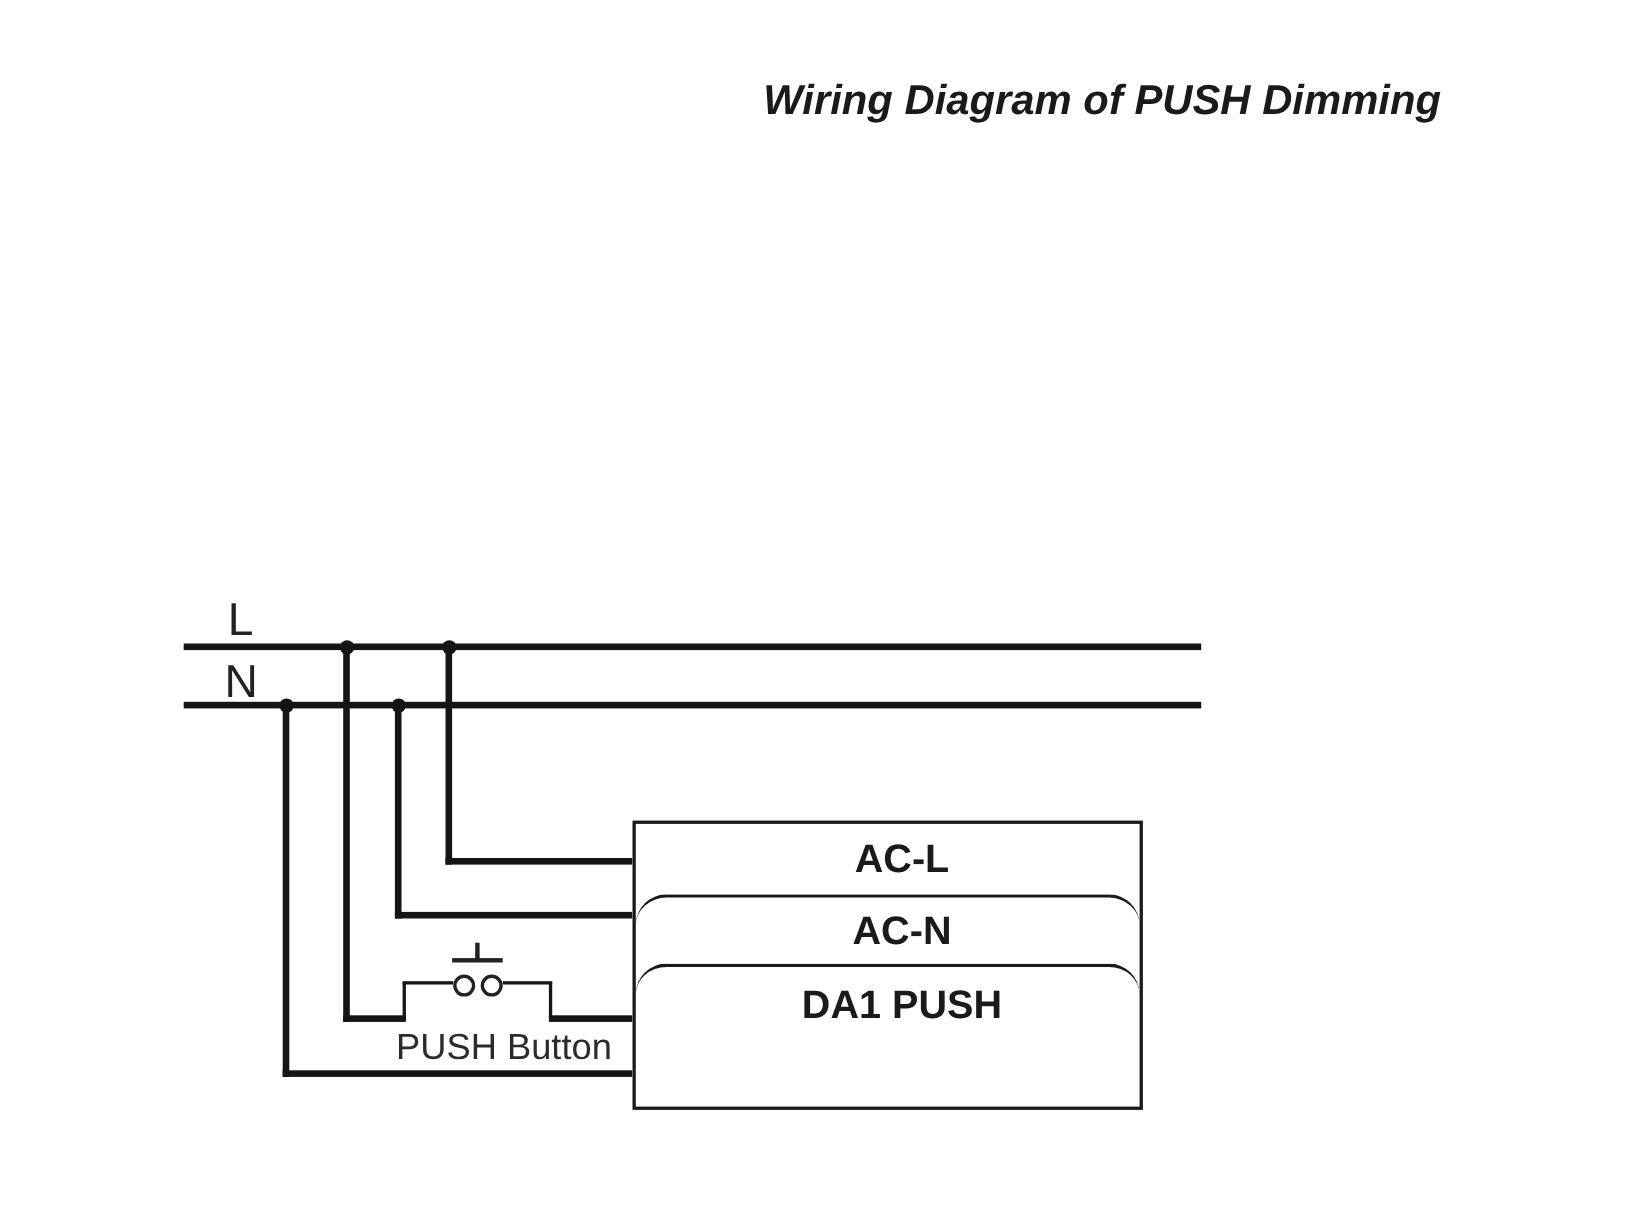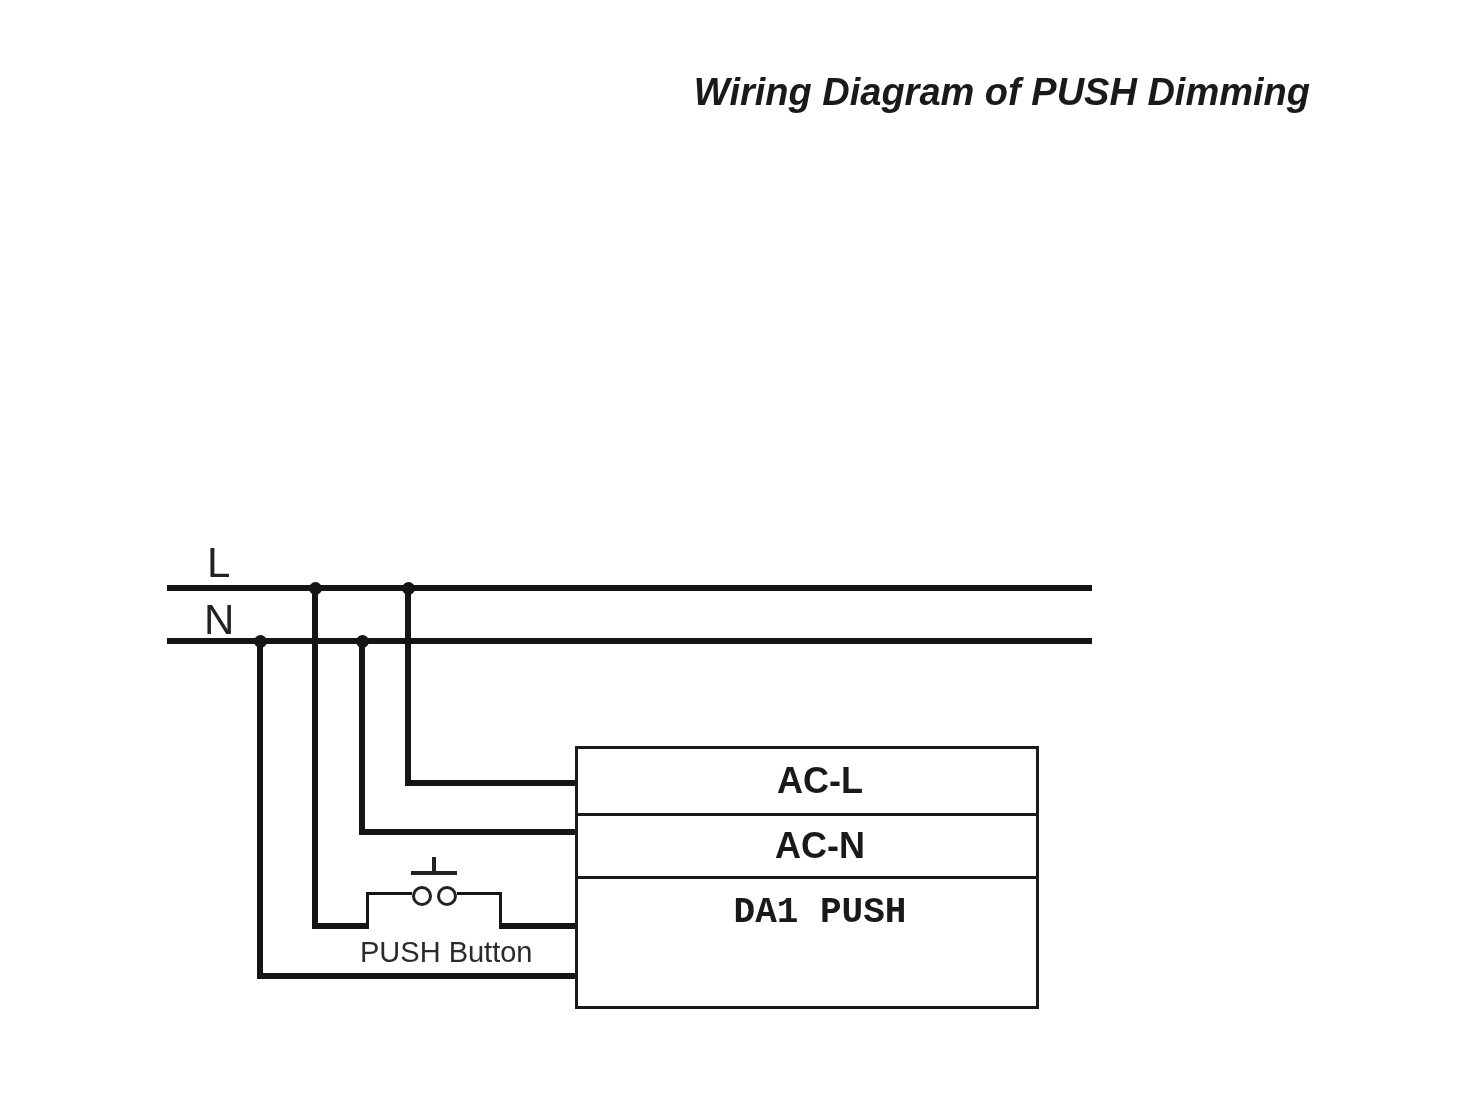--- a/index.html
+++ b/index.html
@@ -62,41 +62,41 @@
   .pb-contact{
     position:absolute;width:20px;height:20px;box-sizing:border-box;
     border:3px solid #222222;border-radius:50%;background:#ffffff;
   }
   .pb-c1{left:412px;top:886px;}
   .pb-c2{left:437px;top:886px;}
   .pb-bar {position:absolute;left:411px;top:871px;width:46px;height:4px;background:#222222;}
   .pb-stem{position:absolute;left:432px;top:857px;width:4px;height:15px;background:#222222;}
   .pb-label{
     position:absolute;left:360px;top:937px;
-    font-size:29px;line-height:30px;color:#2b2b2b;
+    font-size:33px;line-height:30px;color:#2b2b2b;
     white-space:nowrap;
   }
   
   .driver-box{
     position:absolute;left:575px;top:746px;
     width:464px;height:263px;box-sizing:border-box;
     border:3px solid var(--text);
     background:#ffffff;
     display:flex;flex-direction:column;
   }
   .driver-row{
     box-sizing:border-box;
     display:flex;align-items:center;justify-content:center;
     padding-left:26px;
-    font-weight:bold;font-size:36px;color:var(--text);
+    font-weight:bold;font-size:36px;color:var(--text);border-radius:28px;
   }
   .driver-row + .driver-row{border-top:3px solid var(--text);}
   .row-1{height:64px;}
   .row-2{height:63px;text-align:center;}
-  .row-3{height:70px;font-family:Liberation Mono, monospace;}
+  .row-3{height:70px;}
   .row-4{height:60px;}
 </style>
 </head>
 <body>
 
 <div class="canvas">
 
   <div class="title">
     <div>Wiring Diagram of PUSH Dimming</div>
   </div>

